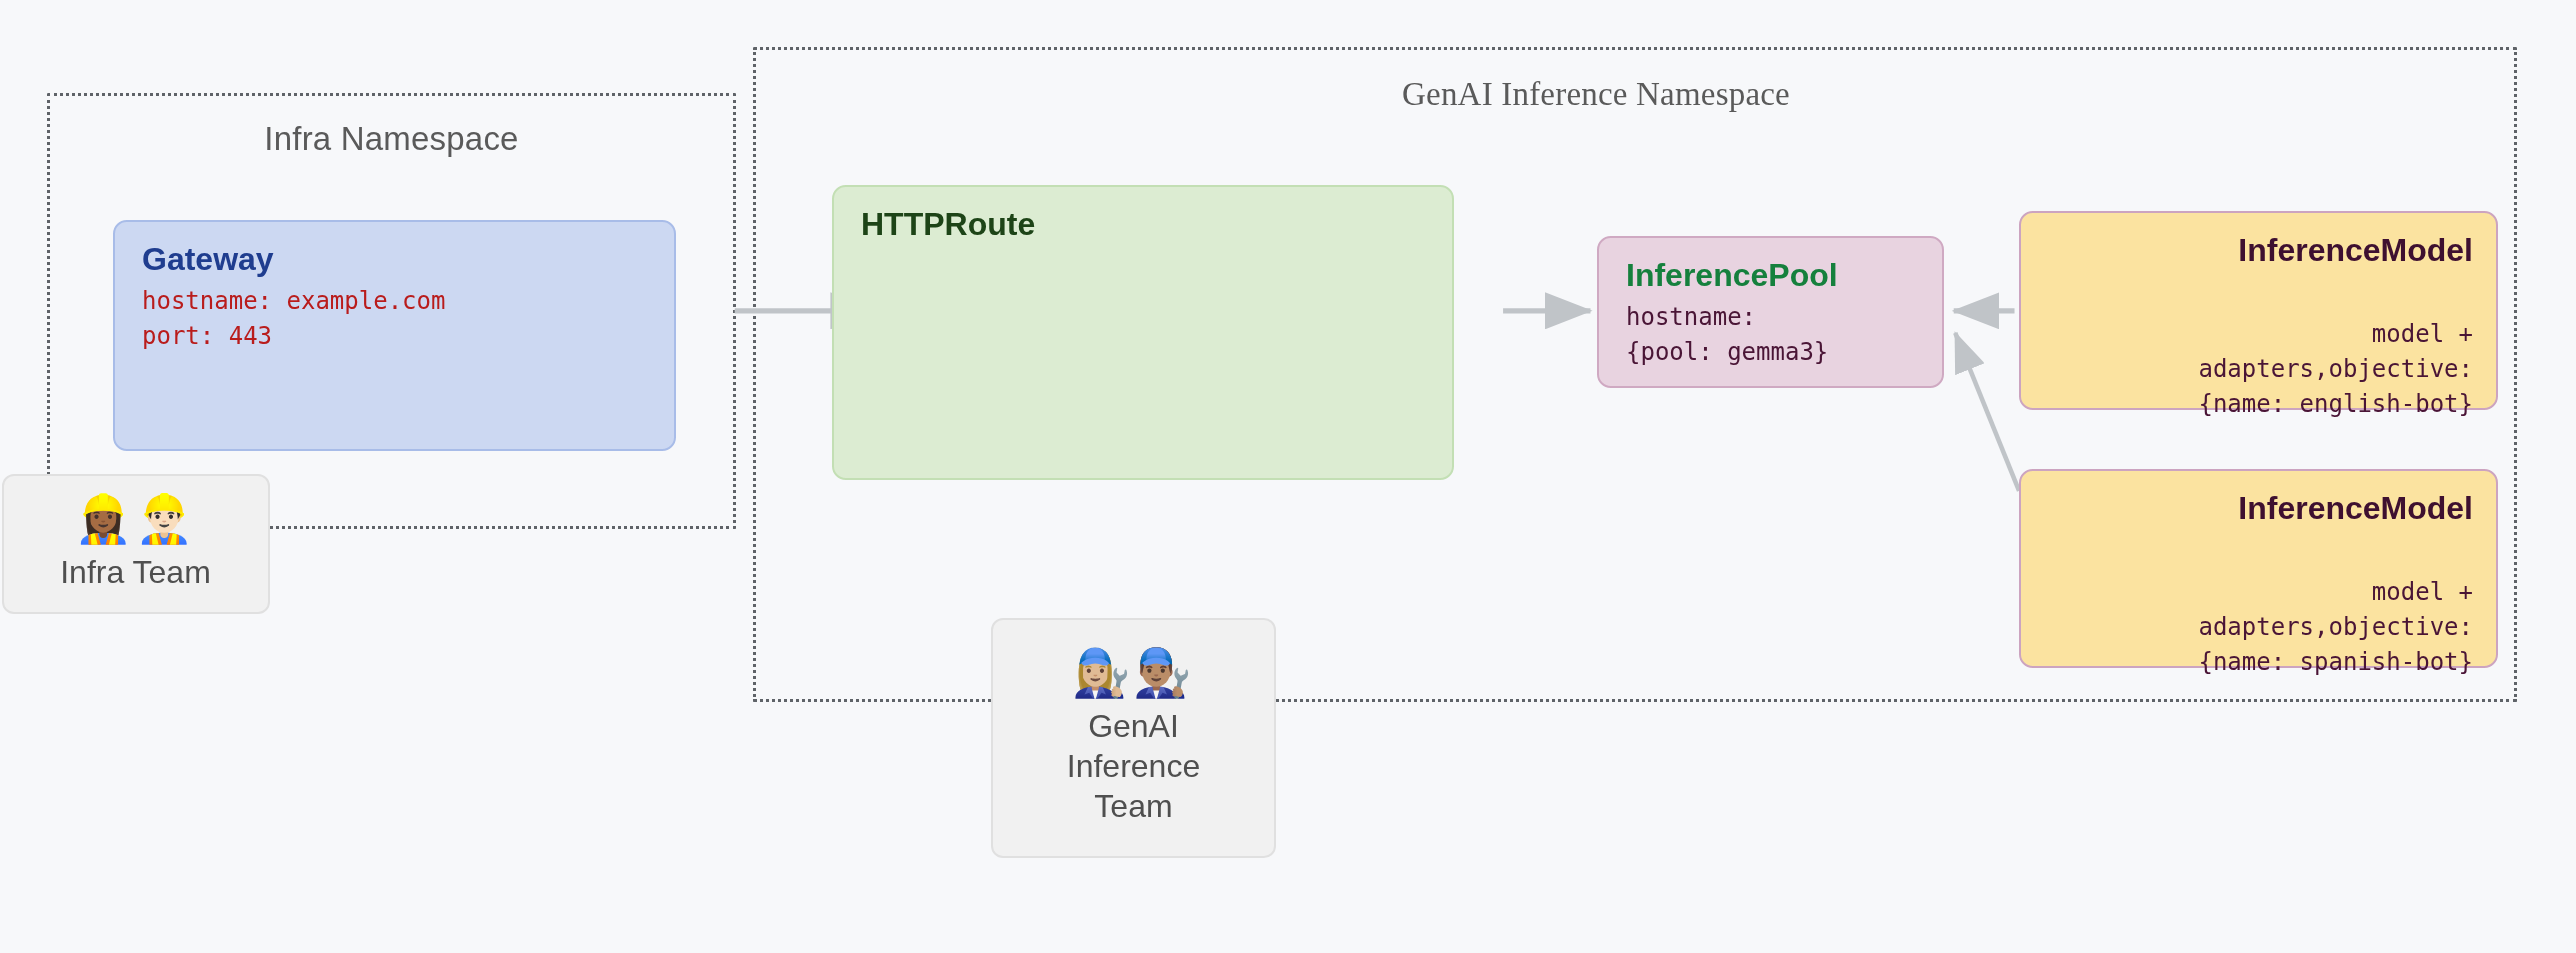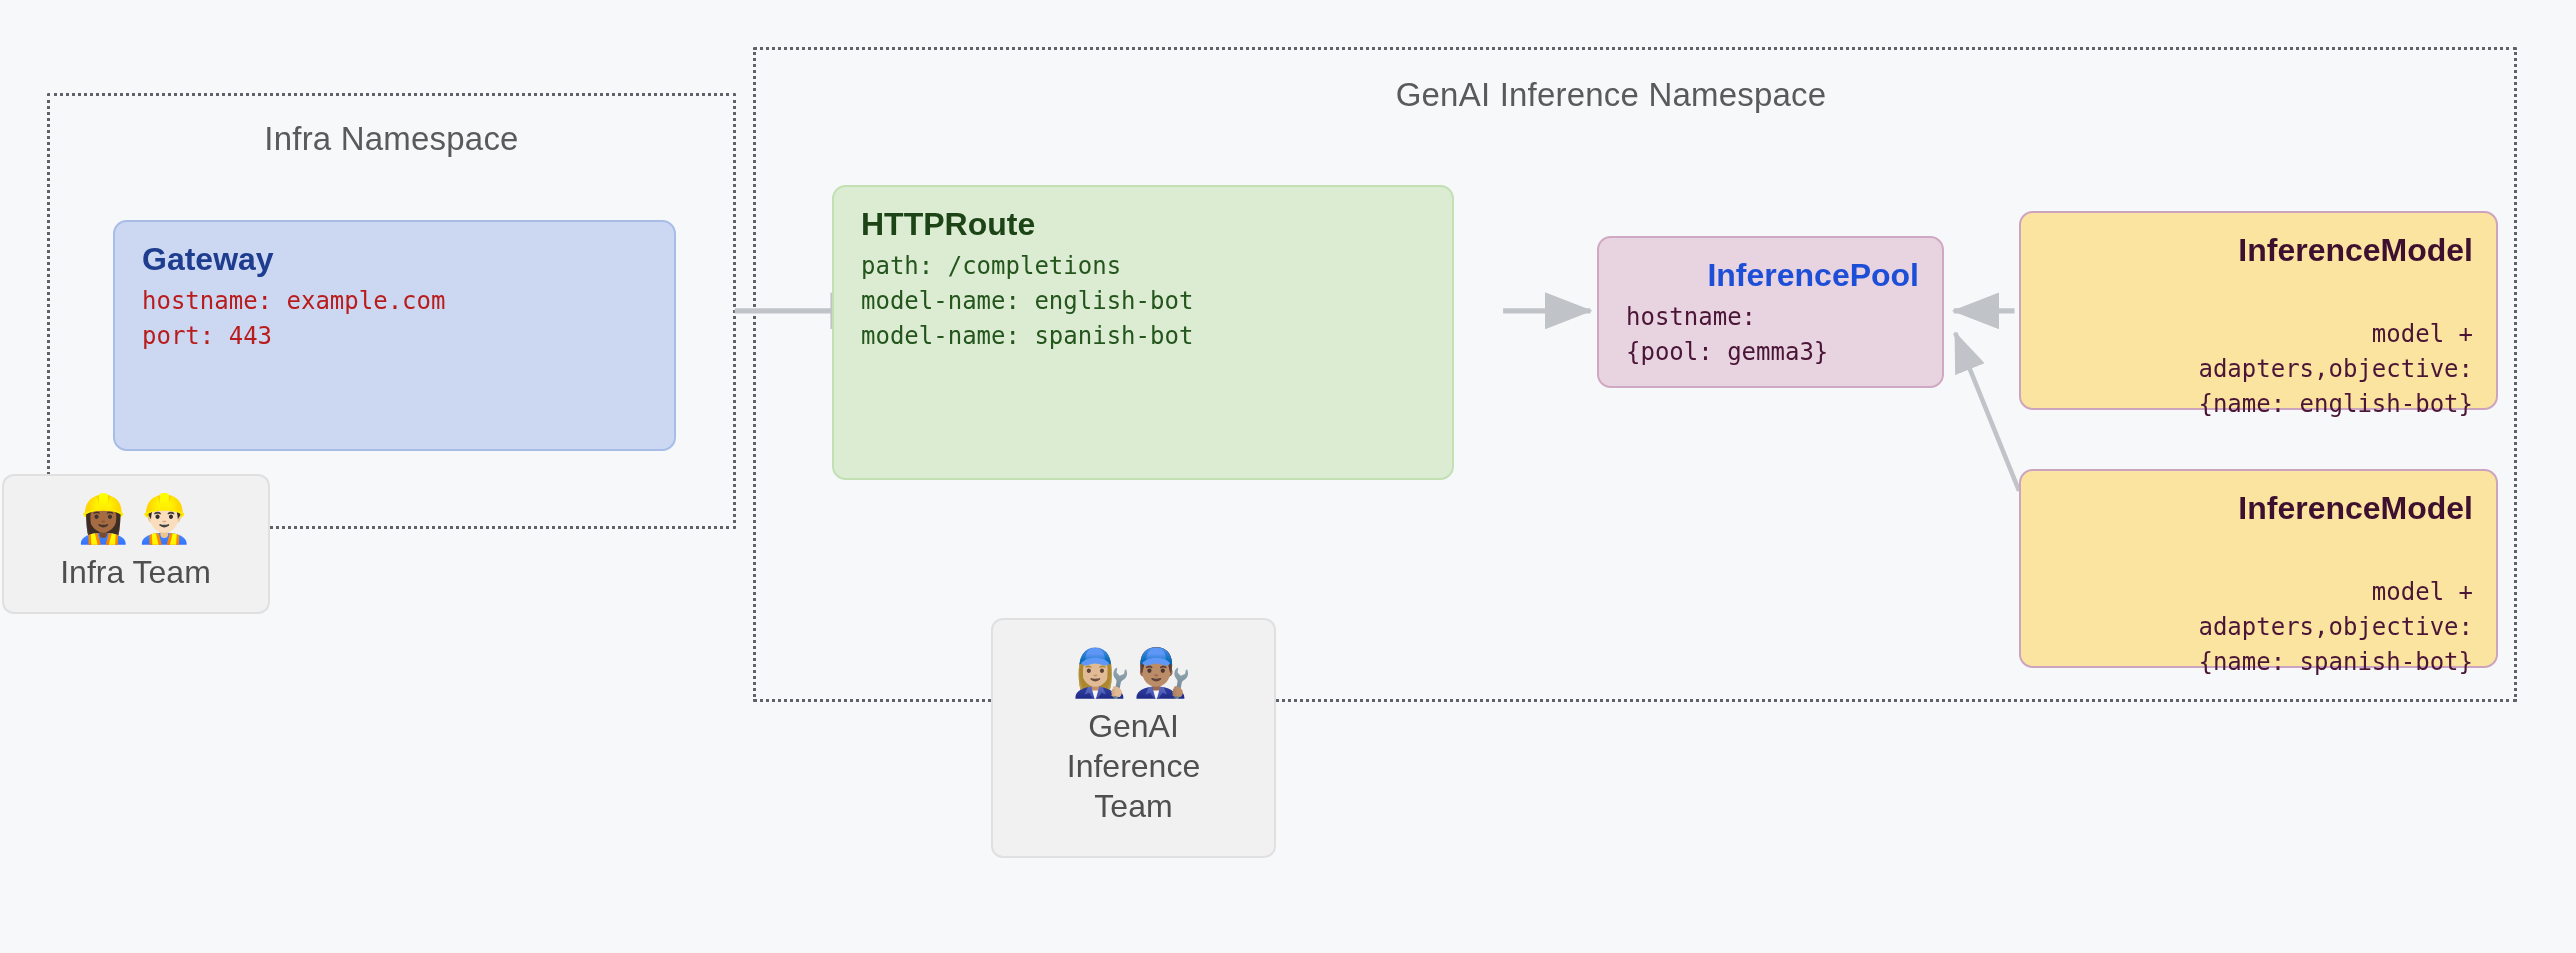--- a/index.html
+++ b/index.html
@@ -71,21 +71,21 @@
     background: #dcecd2;
     border-color: #c3dfb4;
   }
   .node.httproute .node-title { color: #1d4417; }
   .node.httproute .node-body  { color: #23551c; }
 
   .node.inferencepool {
     background: #e8d3e0;
     border-color: #cfa9c2;
   }
-  .node.inferencepool .node-title { color: #1d4ed8; text-align: right; }
+  .node.inferencepool .node-title { color: #15803d; }
   .node.inferencepool .node-body  { color: #4a1536; }
 
   .node.inferencemodel {
     background: #fbe3a0;
     border-color: #ccA4c0;
     text-align: right;
   }
   .node.inferencemodel .node-title { color: #3e1030; }
   .node.inferencemodel .node-body  { color: #4a1536; margin-top: 48px; }
 
@@ -129,21 +129,21 @@
 </style>
 </head>
 <body>
 
 <div id="canvas">
 
   <div class="namespace" style="left:47px; top:93px; width:689px; height:436px;"></div>
   <div class="namespace" style="left:753px; top:47px; width:1764px; height:655px;"></div>
 
   <div class="ns-title" style="left:47px; top:120px; width:689px;">Infra Namespace</div>
-  <div class="ns-title" style="left:729px; top:76px; width:1764px;">GenAI Inference Namespace</div>
+  <div class="ns-title" style="left:714px; top:76px; width:1764px;font-family:Liberation Serif, serif;">GenAI Inference Namespace</div>
 
   <svg id="connectors" viewBox="0 0 3388 1254" xmlns="http://www.w3.org/2000/svg">
     <defs>
       <marker id="arrowhead" markerWidth="9" markerHeight="7" refX="8.6" refY="3.5" orient="auto" markerUnits="strokeWidth">
         <polygon points="0 0, 9 3.5, 0 7" fill="#c0c4c8"></polygon>
       </marker>
     </defs>
 
     <g>
       <line x1="966" y1="409" x2="1152" y2="409" stroke="#c0c4c8" stroke-width="7" marker-end="url(#arrowhead)"></line>
@@ -163,23 +163,20 @@
   </svg>
 
   <div class="node gateway" style="left:113px; top:220px; width:563px; height:231px;">
     <div class="node-title">Gateway</div>
     <div class="node-body">hostname: example.com
 port: 443</div>
   </div>
 
   <div class="node httproute" style="left:832px; top:185px; width:622px; height:295px;">
     <div class="node-title">HTTPRoute</div>
-    <div class="node-body">path: /completions
-model-name: english-bot
-model-name: spanish-bot</div>
   </div>
 
   <div class="node inferencepool" style="left:1597px; top:236px; width:347px; height:152px;">
     <div class="node-title">InferencePool</div>
     <div class="node-body">hostname:
 {pool: gemma3}</div>
   </div>
 
   <div class="node inferencemodel" style="left:2019px; top:211px; width:479px; height:199px;">
     <div class="node-title">InferenceModel</div>

